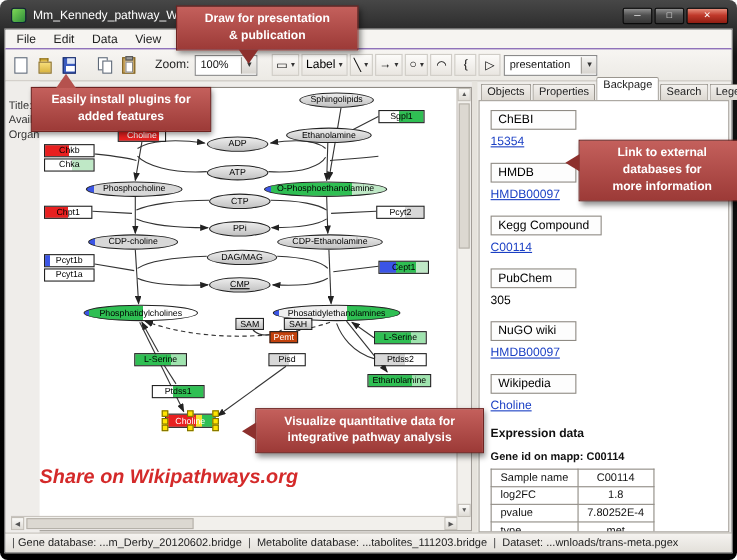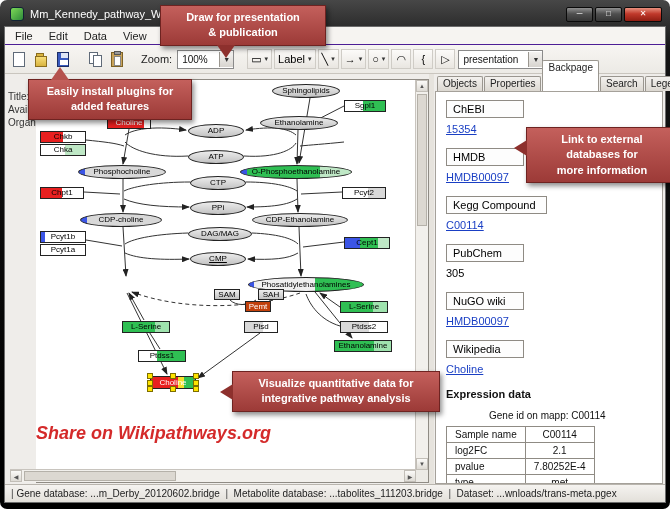--- a/index.html
+++ b/index.html
@@ -58,28 +58,28 @@
   .sb-arrow{position:absolute;width:12px;height:12px;font-size:6px;display:flex;align-items:center;justify-content:center;color:#555;background:linear-gradient(#fbfaf8,#dedbd5);border:1px solid #c2beb7;box-sizing:border-box;}
   .vsb .up{top:0;left:0;} .vsb .down{bottom:0;left:0;}
   .hsb .left{left:0;top:0;} .hsb .right{right:0;top:0;}
   .vsb .thumb{position:absolute;left:1px;right:1px;top:14px;height:130px;background:#dcd8d1;border:1px solid #b5b1a9;}
   .hsb .thumb{position:absolute;top:1px;bottom:1px;left:14px;width:150px;background:#dcd8d1;border:1px solid #b5b1a9;}
   .splitter{position:absolute;left:424px;top:0;width:5px;bottom:0;background:#e6e3dd;z-index:4;}
   
   .sidepanel{position:absolute;left:430px;top:0;right:2px;bottom:0;z-index:3;}
   .tabs{display:flex;align-items:flex-end;height:17px;padding-left:2px;}
   .tab{border:1px solid #9a968f;border-bottom:none;background:linear-gradient(#f3f1ee,#dcd8d1);padding:1px 5px 2px;font-size:10px;color:#222;border-radius:2px 2px 0 0;margin-right:1px;}
-  .tab.active{background:#fff;padding-bottom:19px;position:relative;top:1px;}
+  .tab.active{background:#fff;padding-bottom:9px;position:relative;top:1px;}
   .panel-content{position:absolute;top:17px;left:0;right:0;bottom:0;background:#fff;border:1px solid #a5a19a;padding:8px 10px;overflow:hidden;font-size:11px;color:#111;}
   .bp-section{margin-bottom:13px;}
   .bp-header{display:inline-block;border:1px solid #8f8b84;background:#fdfdfd;padding:2px 10px 2px 6px;font-size:11px;color:#000;min-width:60px;}
   .bp-value{display:block;margin-top:5px;font-size:11px;color:#1a3fc4;text-decoration:underline;cursor:pointer;}
   .bp-section.plain .bp-value{color:#000;text-decoration:none;cursor:default;}
   .bp-exp-title{font-weight:bold;font-size:11px;margin:4px 0 10px;}
-  .bp-geneid{font-weight:normal;font-size:10px;margin-bottom:5px;margin-left:43px;}
+  .bp-geneid{font-weight:bold;font-size:10px;margin-bottom:5px;}
   .exp-table{border-collapse:collapse;font-size:10px;}
   .exp-table td{border:1px solid #8f8b84;padding:2px 8px;min-width:60px;height:11px;}
   .exp-table td.val{text-align:center;min-width:52px;}
   
   .statusbar{height:17px;background:linear-gradient(#f5f3f0,#e3e0da);border-top:1px solid #b9b5ae;font-size:10px;color:#222;display:flex;align-items:center;padding:0 6px;white-space:nowrap;overflow:hidden;}
   .statusbar::before{content:"| ";white-space:pre;color:#444;}
   .seg+.seg::before{content:"  |  ";white-space:pre;color:#444;}
   
   .callout{position:absolute;z-index:50;background:linear-gradient(#c4605c,#9c3a37);border:1px solid #6e2321;box-shadow:2px 3px 5px rgba(0,0,0,.45);color:#fff;font-weight:bold;font-size:11px;line-height:1.4;text-align:center;padding:4px 8px;}
   .callout-draw{left:160px;top:5px;width:148px;}
@@ -266,20 +266,21 @@
           <div class="node rect" style="left: 332px; top: 107px; width: 44px; height: 12px; background: linear-gradient(90deg, rgb(255, 255, 255) 0px, rgb(255, 255, 255) 60%, rgb(216, 216, 216) 60%);">Pcyt2</div>
           <div class="node oval" style="left: 180px; top: 96px; width: 56px; height: 14px; background: linear-gradient(rgb(237, 237, 237), rgb(194, 194, 194));">CTP</div>
           <div class="node oval" style="left: 180px; top: 121px; width: 56px; height: 14px; background: linear-gradient(rgb(237, 237, 237), rgb(194, 194, 194));">PPi</div>
           <div class="node oval" style="left: 70px; top: 133px; width: 82px; height: 14px; background: linear-gradient(90deg, rgb(59, 85, 230) 0px, rgb(59, 85, 230) 7%, rgb(216, 216, 216) 7%);">CDP-choline</div>
           <div class="node oval" style="left: 242px; top: 133px; width: 96px; height: 14px; background: linear-gradient(rgb(237, 237, 237), rgb(194, 194, 194));">CDP-Ethanolamine</div>
           <div class="node rect" style="left: 30px; top: 151px; width: 46px; height: 12px; background: linear-gradient(90deg, rgb(59, 85, 230) 0px, rgb(59, 85, 230) 10%, rgb(255, 255, 255) 10%);">Pcyt1b</div>
           <div class="node rect" style="left: 30px; top: 164px; width: 46px; height: 12px; background: rgb(255, 255, 255);">Pcyt1a</div>
           <div class="node rect" style="left: 334px; top: 157px; width: 46px; height: 12px; background: linear-gradient(90deg, rgb(59, 85, 230) 0px, rgb(59, 85, 230) 35%, rgb(47, 191, 83) 35%, rgb(47, 191, 83) 75%, rgb(191, 232, 198) 75%);">Cept1</div>
           <div class="node oval" style="left: 178px; top: 147px; width: 64px; height: 14px; background: linear-gradient(rgb(237, 237, 237), rgb(194, 194, 194));">DAG/MAG</div>
           <div class="node oval" style="left: 180px; top: 172px; width: 56px; height: 14px; background: linear-gradient(rgb(237, 237, 237), rgb(194, 194, 194)); text-decoration: underline;">CMP</div>
+          <div class="node oval" style="left: 66px; top: 197px; width: 104px; height: 15px; background: linear-gradient(90deg, rgb(59, 85, 230) 0px, rgb(59, 85, 230) 4%, rgb(47, 191, 83) 4%, rgb(47, 191, 83) 52%, rgb(255, 255, 255) 52%);">Phosphatidylcholines</div>
           <div class="node oval" style="left: 238px; top: 197px; width: 116px; height: 15px; background: linear-gradient(90deg, rgb(59, 85, 230) 0px, rgb(59, 85, 230) 4%, rgb(239, 239, 239) 4%, rgb(239, 239, 239) 58%, rgb(47, 191, 83) 58%);">Phosatidylethanolamines</div>
           <div class="node rect" style="left: 204px; top: 209px; width: 26px; height: 11px; background: linear-gradient(rgb(237, 237, 237), rgb(194, 194, 194));">SAM</div>
           <div class="node rect" style="left: 248px; top: 209px; width: 26px; height: 11px; background: linear-gradient(rgb(237, 237, 237), rgb(194, 194, 194));">SAH</div>
           <div class="node rect" style="left: 215px; top: 221px; width: 26px; height: 11px; background: #c2410c; color: rgb(255, 255, 255); margin-left: 20px;">Pemt</div>
           <div class="node rect" style="left: 234px; top: 241px; width: 34px; height: 12px; background: linear-gradient(90deg, rgb(216, 216, 216) 0px, rgb(216, 216, 216) 55%, rgb(255, 255, 255) 55%);">Pisd</div>
           <div class="node rect" style="left: 330px; top: 221px; width: 48px; height: 12px; background: linear-gradient(90deg, rgb(47, 191, 83) 0px, rgb(47, 191, 83) 70%, rgb(159, 227, 174) 70%);">L-Serine</div>
           <div class="node rect" style="left: 330px; top: 241px; width: 48px; height: 12px; background: linear-gradient(90deg, rgb(216, 216, 216) 0px, rgb(216, 216, 216) 60%, rgb(255, 255, 255) 60%);">Ptdss2</div>
           <div class="node rect" style="left: 324px; top: 260px; width: 58px; height: 12px; background: linear-gradient(90deg, rgb(47, 191, 83) 0px, rgb(47, 191, 83) 70%, rgb(159, 227, 174) 70%);">Ethanolamine</div>
           <div class="node rect" style="left: 112px; top: 241px; width: 48px; height: 12px; background: linear-gradient(90deg, rgb(47, 191, 83) 0px, rgb(47, 191, 83) 70%, rgb(159, 227, 174) 70%);">L-Serine</div>
           <div class="node rect" style="left: 128px; top: 270px; width: 48px; height: 12px; background: linear-gradient(90deg, rgb(255, 255, 255) 0px, rgb(255, 255, 255) 40%, rgb(47, 191, 83) 40%);">Ptdss1</div>
@@ -343,21 +344,21 @@
           <table class="exp-table">
             <tbody>
 
                 <tr>
                   <td>Sample name</td>
                   <td class="val">C00114</td>
                 </tr>
 
                 <tr>
                   <td>log2FC</td>
-                  <td class="val">2.1</td>
+                  <td class="val">1.8</td>
                 </tr>
 
                 <tr>
                   <td>pvalue</td>
                   <td class="val">7.80252E-4</td>
                 </tr>
 
                 <tr>
                   <td>type</td>
                   <td class="val">met</td>

